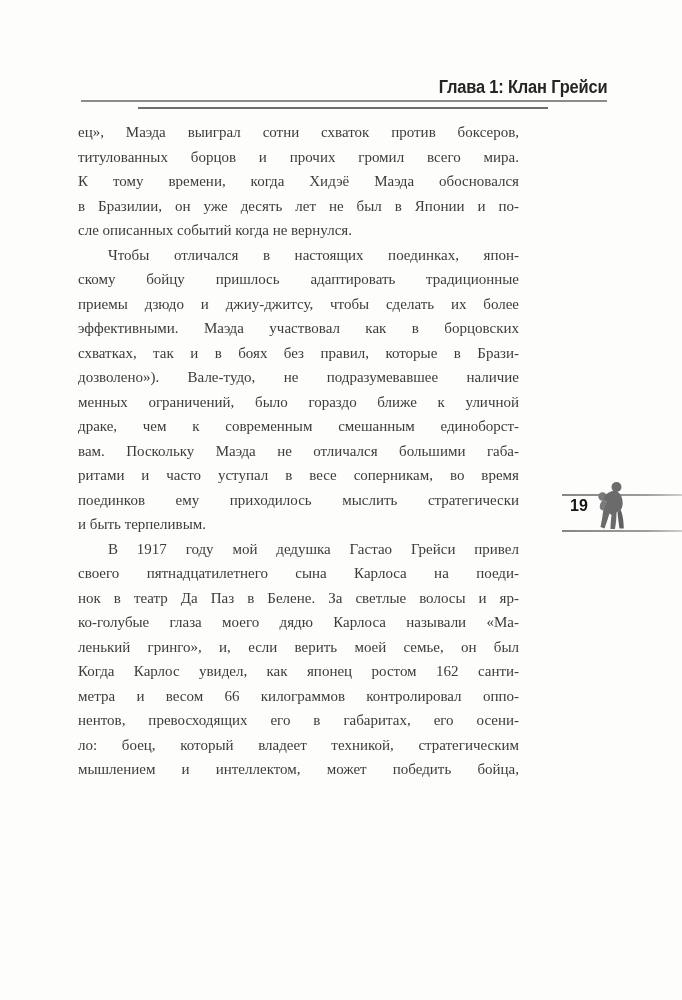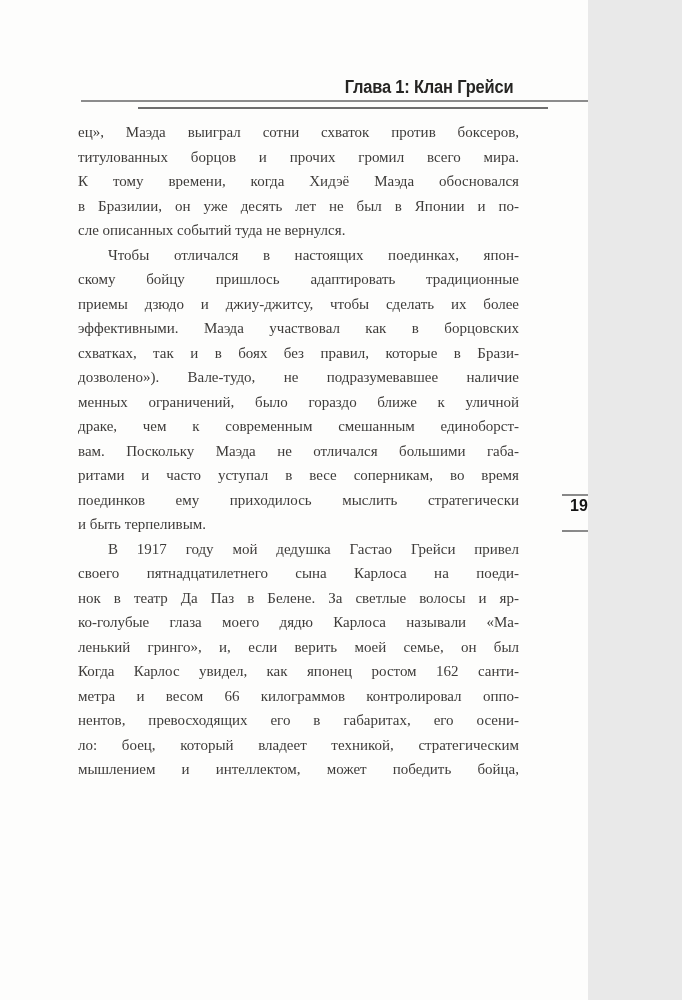--- a/index.html
+++ b/index.html
@@ -1,18 +1,18 @@
 <!DOCTYPE html>
 <html><head>
 <meta charset="utf-8">
 <style>
   html,body{margin:0;padding:0;background:#e9e9e9;}
   .page{
     position:relative;
-    width:588px;height:1000px;
+    width:682px;height:1000px;
     background:#fdfdfc;
     overflow:hidden;
     font-family:"Liberation Serif", serif;
   }
   
   .chapter-header{
     position:absolute;
     top:77px;right:75px;
     font-family:"Liberation Sans", sans-serif;
     font-weight:bold;
@@ -73,21 +73,21 @@
   <div class="chapter-header">Глава 1: Клан Грейси</div>
 
   <div class="rule rule-1"></div>
   <div class="rule rule-2"></div>
 
   <div class="body-text">
       <div class="line">ец», Маэда выиграл сотни схваток против боксеров,</div>
       <div class="line">титулованных борцов и прочих громил всего мира.</div>
       <div class="line">К тому времени, когда Хидэё Маэда обосновался</div>
       <div class="line">в Бразилии, он уже десять лет не был в Японии и по-</div>
-      <div class="line last">сле описанных событий туда не вернулся.</div>
+      <div class="line last">сле описанных событий когда не вернулся.</div>
       <div class="line indent">Чтобы отличался в настоящих поединках, япон-</div>
       <div class="line">скому бойцу пришлось адаптировать традиционные</div>
       <div class="line">приемы дзюдо и джиу-джитсу, чтобы сделать их более</div>
       <div class="line">эффективными. Маэда участвовал как в борцовских</div>
       <div class="line">схватках, так и в боях без правил, которые в Брази-</div>
       <div class="line">дозволено»). Вале-тудо, не подразумевавшее наличие</div>
       <div class="line">менных ограничений, было гораздо ближе к уличной</div>
       <div class="line">драке, чем к современным смешанным единоборст-</div>
       <div class="line">вам. Поскольку Маэда не отличался большими габа-</div>
       <div class="line">ритами и часто уступал в весе соперникам, во время</div>

